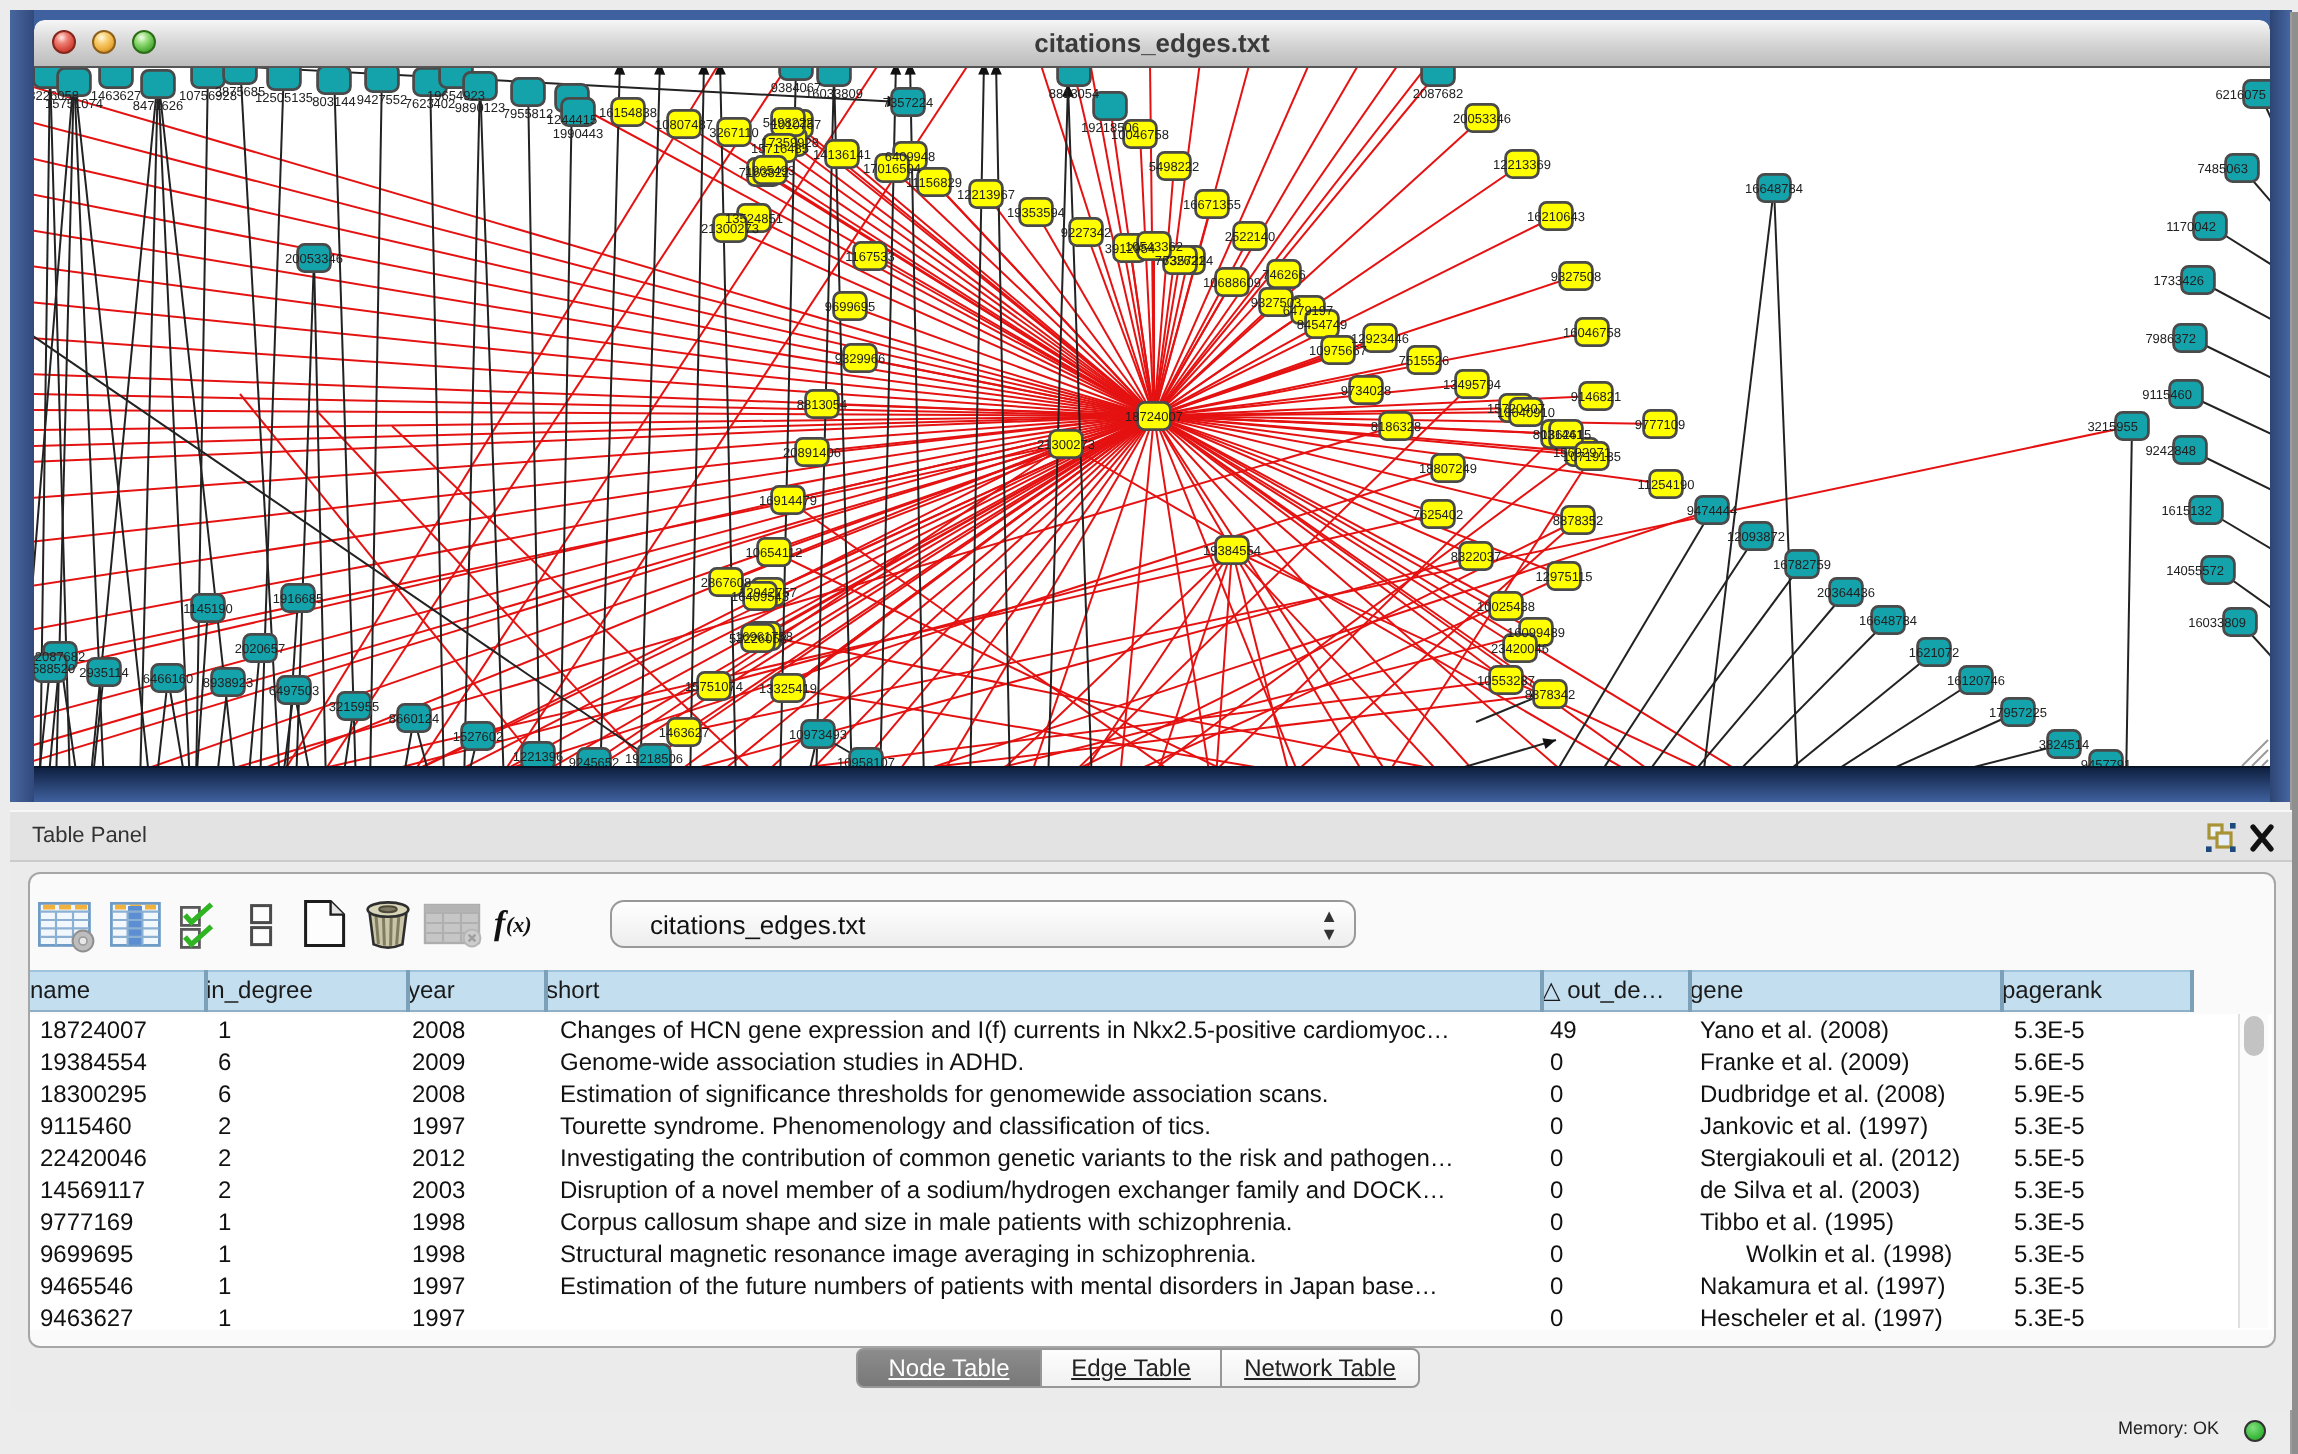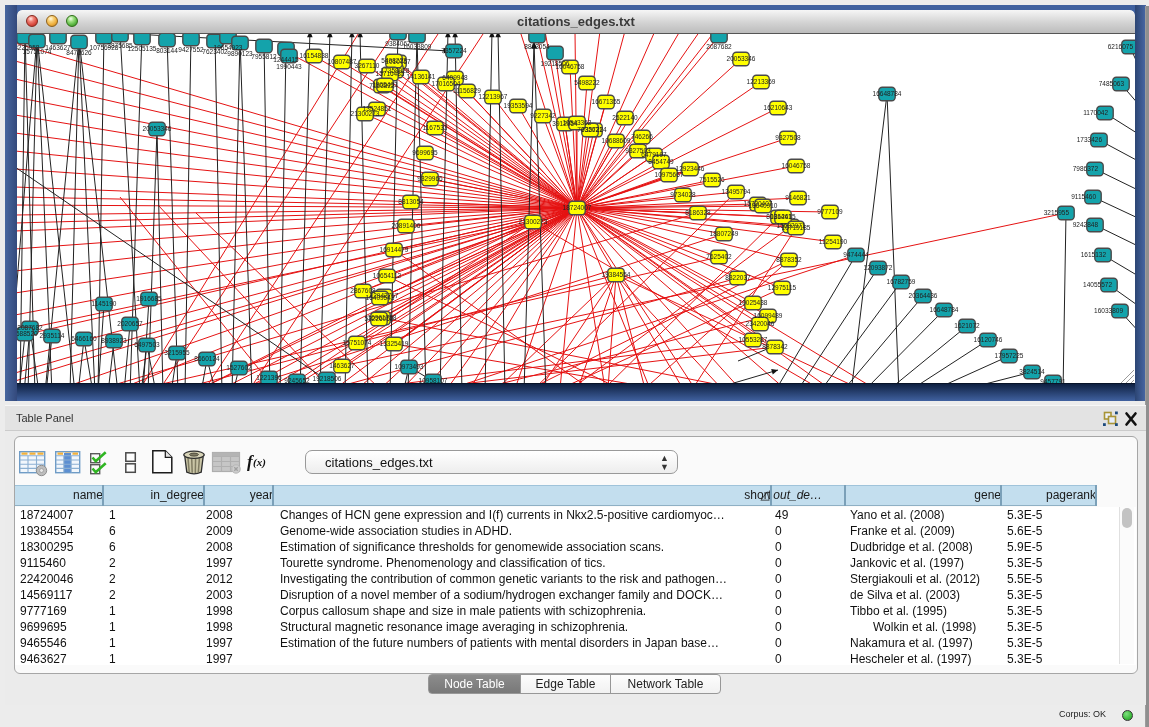--- a/index.html
+++ b/index.html
@@ -33,35 +33,35 @@
 #panelbody { left:5px; top:431px; width:1141px; height:274px; background:#ebebeb; }
 #container { left:14px; top:436px; width:1124px; height:238px; background:#fafafa; border:1px solid #a6a6a6; border-radius:6px; }
 
 
 #dd { left:305px; top:450px; width:373px; height:24px; background:linear-gradient(#ffffff,#ededed); border:1px solid #999; border-radius:7px; }
 #dd .txt { position:absolute; left:19px; top:4px; font-size:13px; color:#111; }
 #dd .step { position:absolute; right:8px; top:3px; font-size:9px; color:#333; line-height:9px; text-align:center; }
 
 
 #thead { left:15px; top:485px; width:1081px; height:21px; background:#c3deee; border-top:1px solid #9fc3da; border-bottom:1px solid #8fb0c4; }
-.hc { position:absolute; top:488px; font-size:12px; color:#1a1a1a; text-align:right; }
+.hc { position:absolute; top:488px; font-size:12px; color:#1a1a1a; text-align:left; }
 .hsep { position:absolute; top:485px; width:2px; height:21px; background:#7ba0b8; }
 #tbody { left:15px; top:507px; width:1121px; height:158px; background:#fff; font-size:12px; color:#111; }
 .row { position:absolute; height:16px; white-space:nowrap; }
 .c { position:absolute; top:1px; }
 #tbl-border { left:15px; top:485px; width:1121px; height:180px; border-bottom:1px solid #888; }
 #sb { left:1119px; top:507px; width:15px; height:157px; background:#fbfbfb; border-left:1px solid #e0e0e0; }
 #sb .thumb { position:absolute; left:2px; top:1px; width:10px; height:20px; background:#c3c3c3; border-radius:5px; }
 
 
 #tabs { left:428px; top:674px; height:20px; font-size:12px; }
-.tab { position:absolute; top:0; height:20px; line-height:19px; text-align:center; border:1px solid #979797; background:linear-gradient(#fdfdfd,#f1f1f1); color:#222; }
+.tab { position:absolute; top:0; height:20px; line-height:19px; text-align:center; border:1px solid #979797; background:linear-gradient(#fdfdfd,#f1f1f1); color:#222;text-decoration:underline; }
 #tab1 { left:0; width:93px; background:linear-gradient(#8c8c8c,#787878); color:#fff; border-radius:4px 0 0 4px; }
 #tab2 { left:92px; width:91px; }
-#tab3 { left:182px; width:111px; border-radius:0 4px 4px 0; }
+#tab3 { left:182px; width:100px; border-radius:0 4px 4px 0; }
 
 
 #mem { left:1059px; top:709px; font-size:9px; color:#222; }
 #memdot { left:1122px; top:710px; width:11px; height:11px; border-radius:50%; background:radial-gradient(circle at 38% 32%, #7fe07f, #3cba3c 60%, #2c9a2c); border:1px solid #333; }
 </style>
 </head>
 <body>
 <div id="stage">
   <div class="abs" id="bluebg"></div>
   <div class="abs" style="left:5px;top:5px;width:12px;height:396px;background:linear-gradient(to right,#48679f,#33497c);"></div>
@@ -712,21 +712,21 @@
       <div class="txt">citations_edges.txt</div>
       <div class="step">▲<br>▼</div>
     </div>
 
   <div class="abs" id="tbl-border"></div>
   <div class="abs" id="thead"></div>
   <div class="hc" style="left:15px;width:88px;">name</div>
 <div class="hc" style="left:103px;width:101px;">in_degree</div>
 <div class="hc" style="left:204px;width:69px;">year</div>
 <div class="hc" style="left:273px;width:498px;">short</div>
-<div class="hc" style="left:736px;width:86px;font-style:italic;">△ out_de…</div>
+<div class="hc" style="left:771px;width:86px;">△ out_de…</div>
 <div class="hc" style="left:845px;width:156px;">gene</div>
 <div class="hc" style="left:1001px;width:95px;">pagerank</div>
 <div class="hsep" style="left:102px;"></div>
 <div class="hsep" style="left:203px;"></div>
 <div class="hsep" style="left:272px;"></div>
 <div class="hsep" style="left:770px;"></div>
 <div class="hsep" style="left:844px;"></div>
 <div class="hsep" style="left:1000px;"></div>
 <div class="hsep" style="left:1095px;"></div>
   <div class="abs" id="tbody">
@@ -822,15 +822,15 @@
     </div>
   <div class="abs" id="sb">
       <div class="thumb"></div>
     </div>
 
   <div class="abs" id="tabs">
     <div class="tab" id="tab1">Node Table</div>
     <div class="tab" id="tab2">Edge Table</div>
     <div class="tab" id="tab3">Network Table</div>
   </div>
-  <div class="abs" id="mem">Corpus: OK</div>
+  <div class="abs" id="mem">Memory: OK</div>
   <div class="abs" id="memdot"></div>
 </div>
 
 </body></html>

